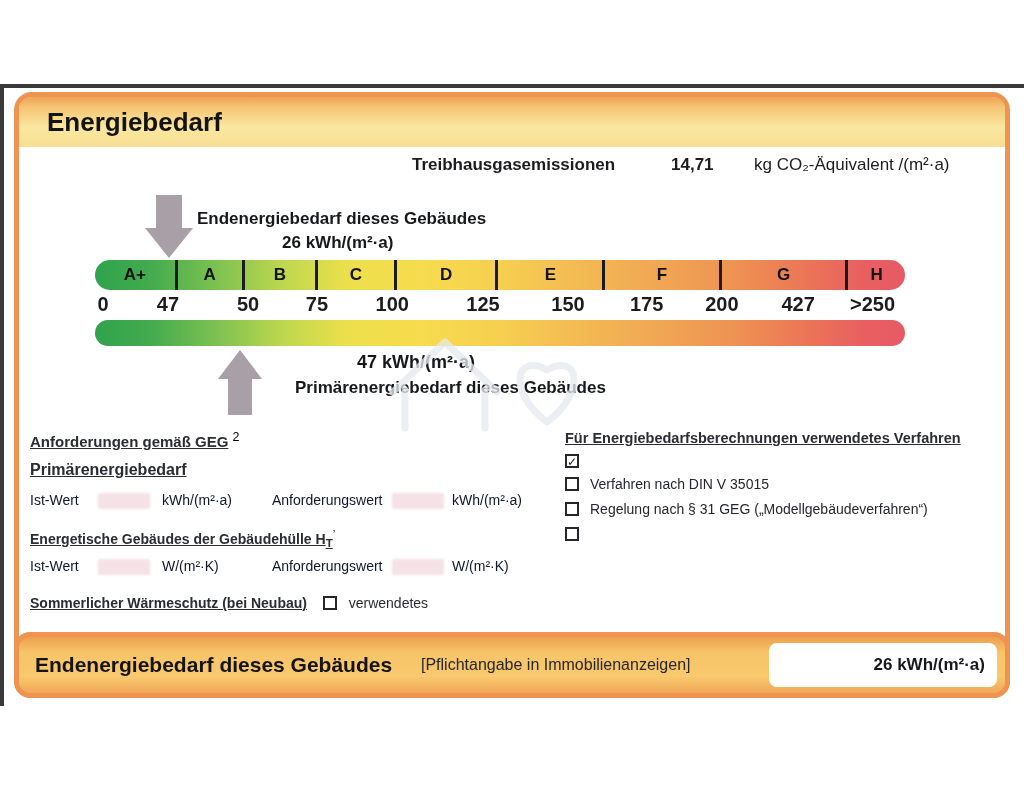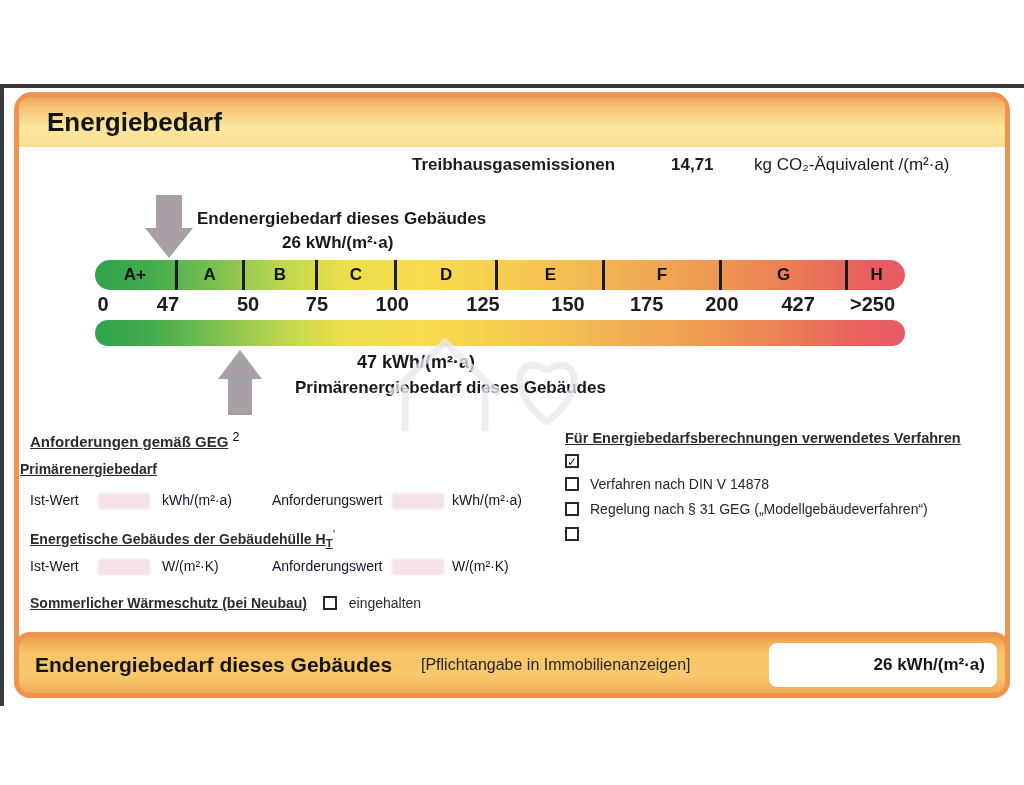--- a/index.html
+++ b/index.html
@@ -47,21 +47,21 @@
   .seg:last-child { border-right:none; }
   .ticks { position:absolute; left:76px; top:196px; width:810px; height:26px; }
   .tick { position:absolute; transform:translateX(-50%); font-weight:bold; font-size:20px; color:#1c1c1e; white-space:nowrap; }
   .scale-bottom { position:absolute; left:76px; top:223px; width:810px; height:26px; border-radius:13px; }
 
   .watermark-logo { position:absolute; left:360px; top:233px; width:230px; height:102px; opacity:.85; }
   .watermark-text { position:absolute; left:281px; top:292px; width:400px; text-align:center;
       font-size:56px; color:rgba(198,206,217,0.8); letter-spacing:1px; }
   .h-underline { text-decoration:underline; font-weight:bold; color:#2b2c31; }
   .req-heading { position:absolute; left:11px; top:333px; font-size:15px; }
-  .pri-heading { position:absolute; left:1px; top:364px; font-size:14px; }
+  .pri-heading { position:absolute; left:11px; top:364px; font-size:16px; }
   .env-heading { position:absolute; left:11px; top:430px; font-size:14px; }
   .row-abs { position:absolute; height:20px; font-size:14px; color:#0f172a; }
   .redacted { position:absolute; width:52px; height:16px; top:1px; background:#f5e2e6; border-radius:2px; filter:blur(1px); }
   .summer-row { position:absolute; left:11px; top:498px; font-size:14px; color:#2b2c31; }
   .cbx { display:inline-block; width:14px; height:14px; border:2px solid #26272e; background:#fff;
          text-align:center; line-height:12px; font-size:12px; color:#1d1e24; vertical-align:-2px; }
 
   .right-col { position:absolute; left:546px; top:333px; width:436px; font-size:14px; color:#26272e; }
   .method-heading { font-size:14.5px; margin-bottom:7px; }
   .method-item { display:flex; align-items:flex-start; margin-bottom:8px; gap:11px; }
@@ -173,33 +173,33 @@
       <span class="redacted" style="left:68px;"></span>
       <span style="position:absolute; left:132px;">W/(m²·K)</span>
       <span style="position:absolute; left:242px;">Anforderungswert</span>
       <span class="redacted" style="left:362px;"></span>
       <span style="position:absolute; left:422px;">W/(m²·K)</span>
     </div>
 
     <div class="summer-row">
       <span class="h-underline" style="font-weight:600;text-decoration:underline;">Sommerlicher Wärmeschutz (bei Neubau)</span>
       <span class="cbx" style="margin-left:12px;"></span>
-      <span style="margin-left:8px;">eingehalten</span>
+      <span style="margin-left:8px;">verwendetes</span>
     </div>
 
     <div class="right-col">
       <div class="method-heading">
         <span class="h-underline">Für Energiebedarfsberechnungen verwendetes Verfahren</span>
       </div>
       <div class="method-item">
         <span class="cbx">✓</span>
       </div>
       <div class="method-item">
         <span class="cbx"></span>
-        <span class="m-lbl">Verfahren nach DIN V 14878</span>
+        <span class="m-lbl">Verfahren nach DIN V 35015</span>
       </div>
       <div class="method-item">
         <span class="cbx"></span>
         <span class="m-lbl">Regelung nach § 31 GEG („Modellgebäudeverfahren“)</span>
       </div>
       <div class="method-item">
         <span class="cbx"></span>
       </div>
     </div>
 

